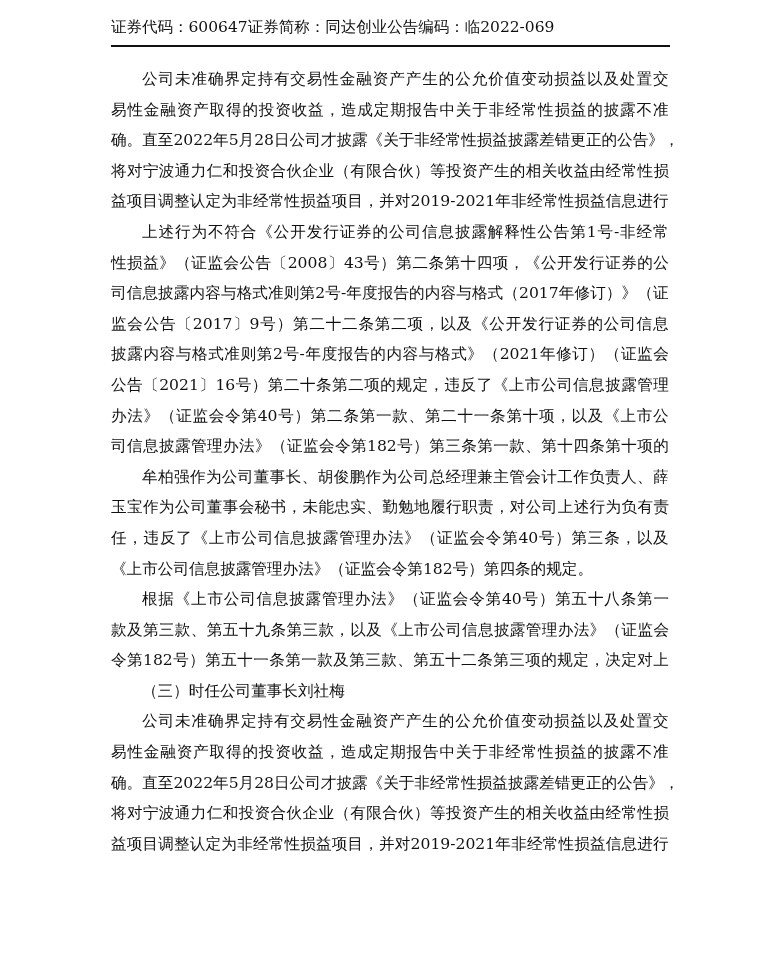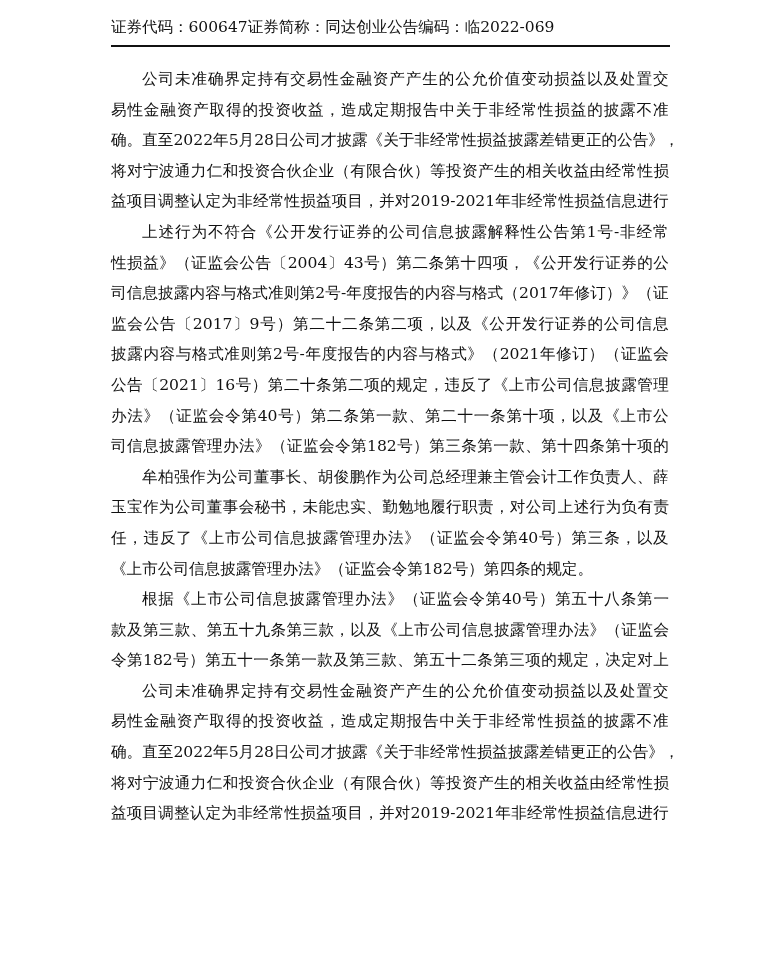--- a/index.html
+++ b/index.html
@@ -248,21 +248,21 @@
         <span>损</span>
         <span>益</span>
         <span>》</span>
         <span>（</span>
         <span>证</span>
         <span>监</span>
         <span>会</span>
         <span>公</span>
         <span>告</span>
         <span>〔</span>
-        <span>2004</span>
+        <span>2008</span>
         <span>〕</span>
         <span>43</span>
         <span>号</span>
         <span>）</span>
         <span>第</span>
         <span>二</span>
         <span>条</span>
         <span>第</span>
         <span>十</span>
         <span>四</span>
@@ -706,20 +706,23 @@
         <span>项</span>
         <span>的</span>
         <span>规</span>
         <span>定</span>
         <span>，</span>
         <span>决</span>
         <span>定</span>
         <span>对</span>
         <span>上</span>
       </div>
+    </div>
+    <div>
+      <div class="line indent last">（三）时任公司董事长刘社梅</div>
     </div>
     <div>
       <div class="line indent">
         <span>公</span>
         <span>司</span>
         <span>未</span>
         <span>准</span>
         <span>确</span>
         <span>界</span>
         <span>定</span>

